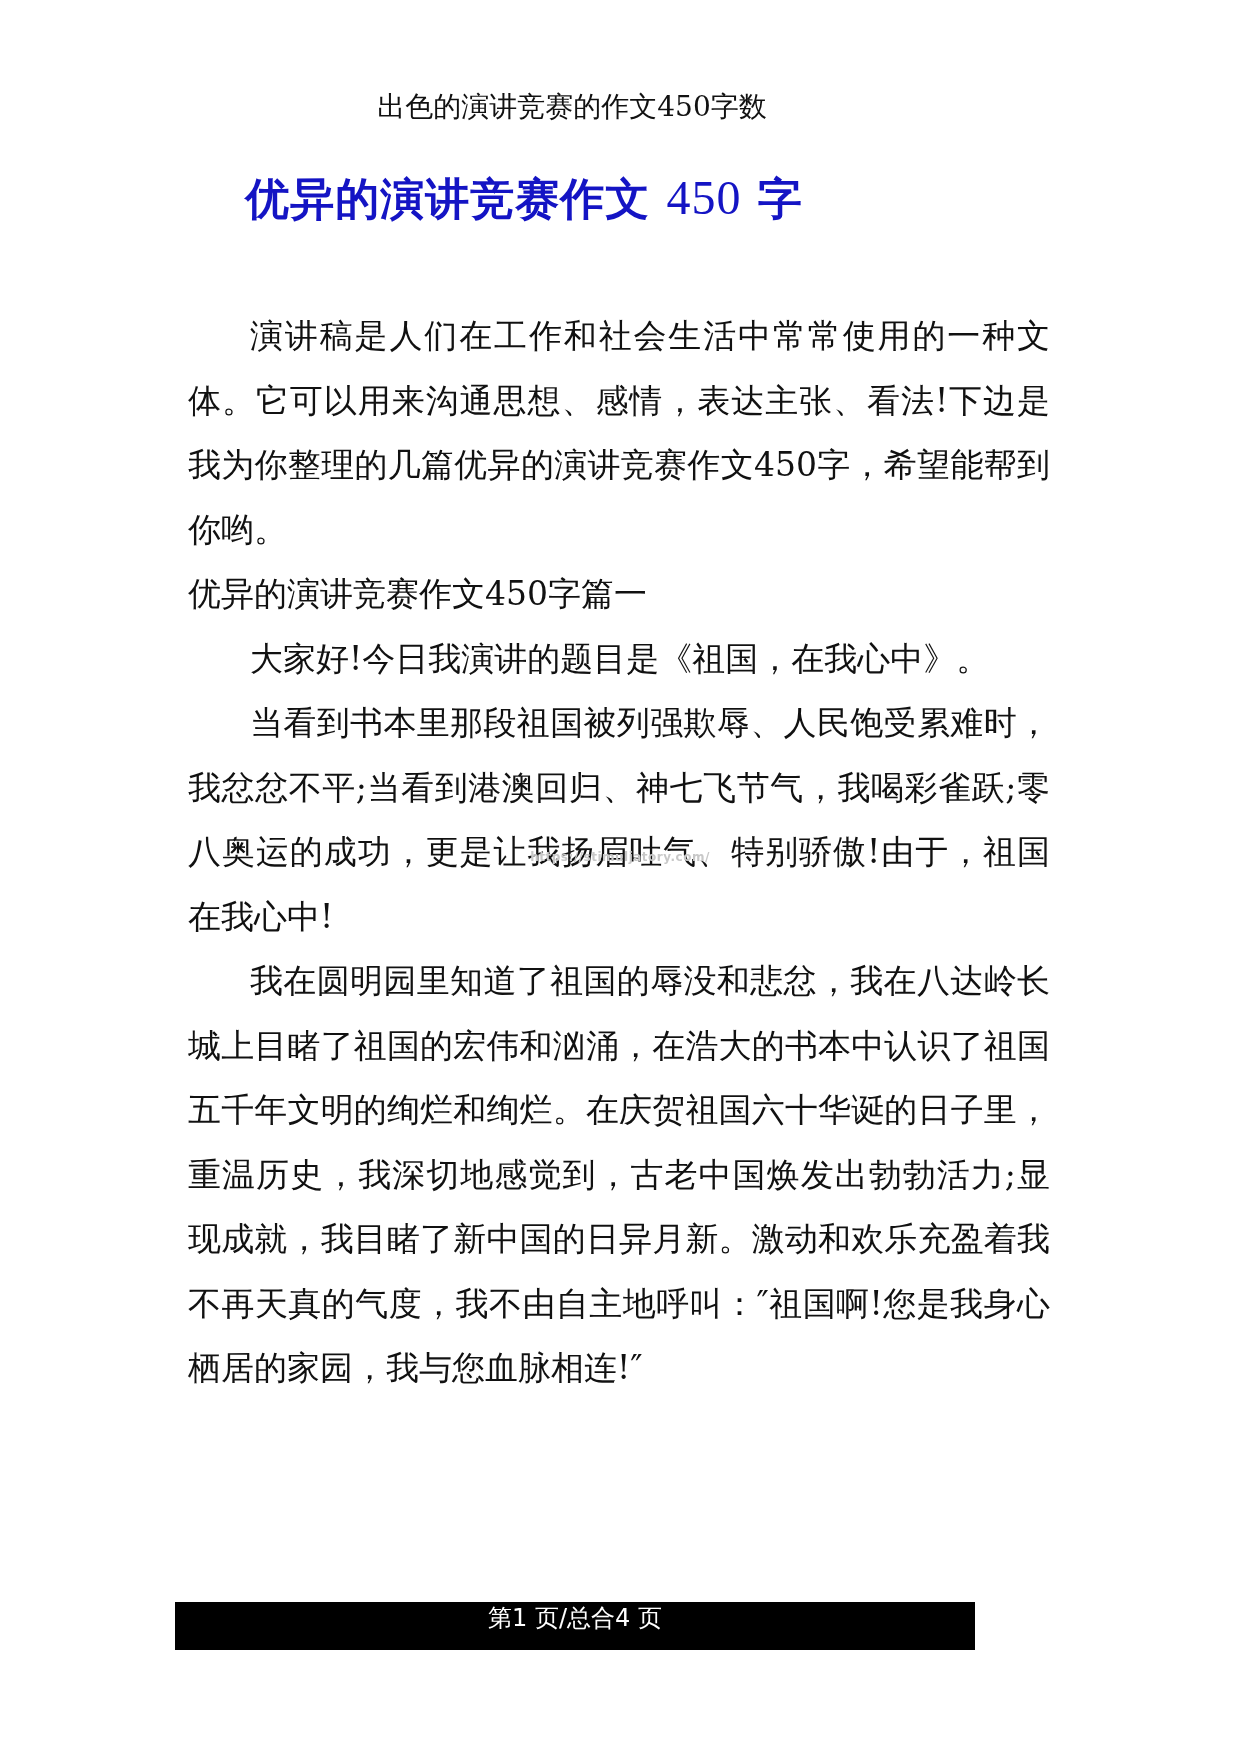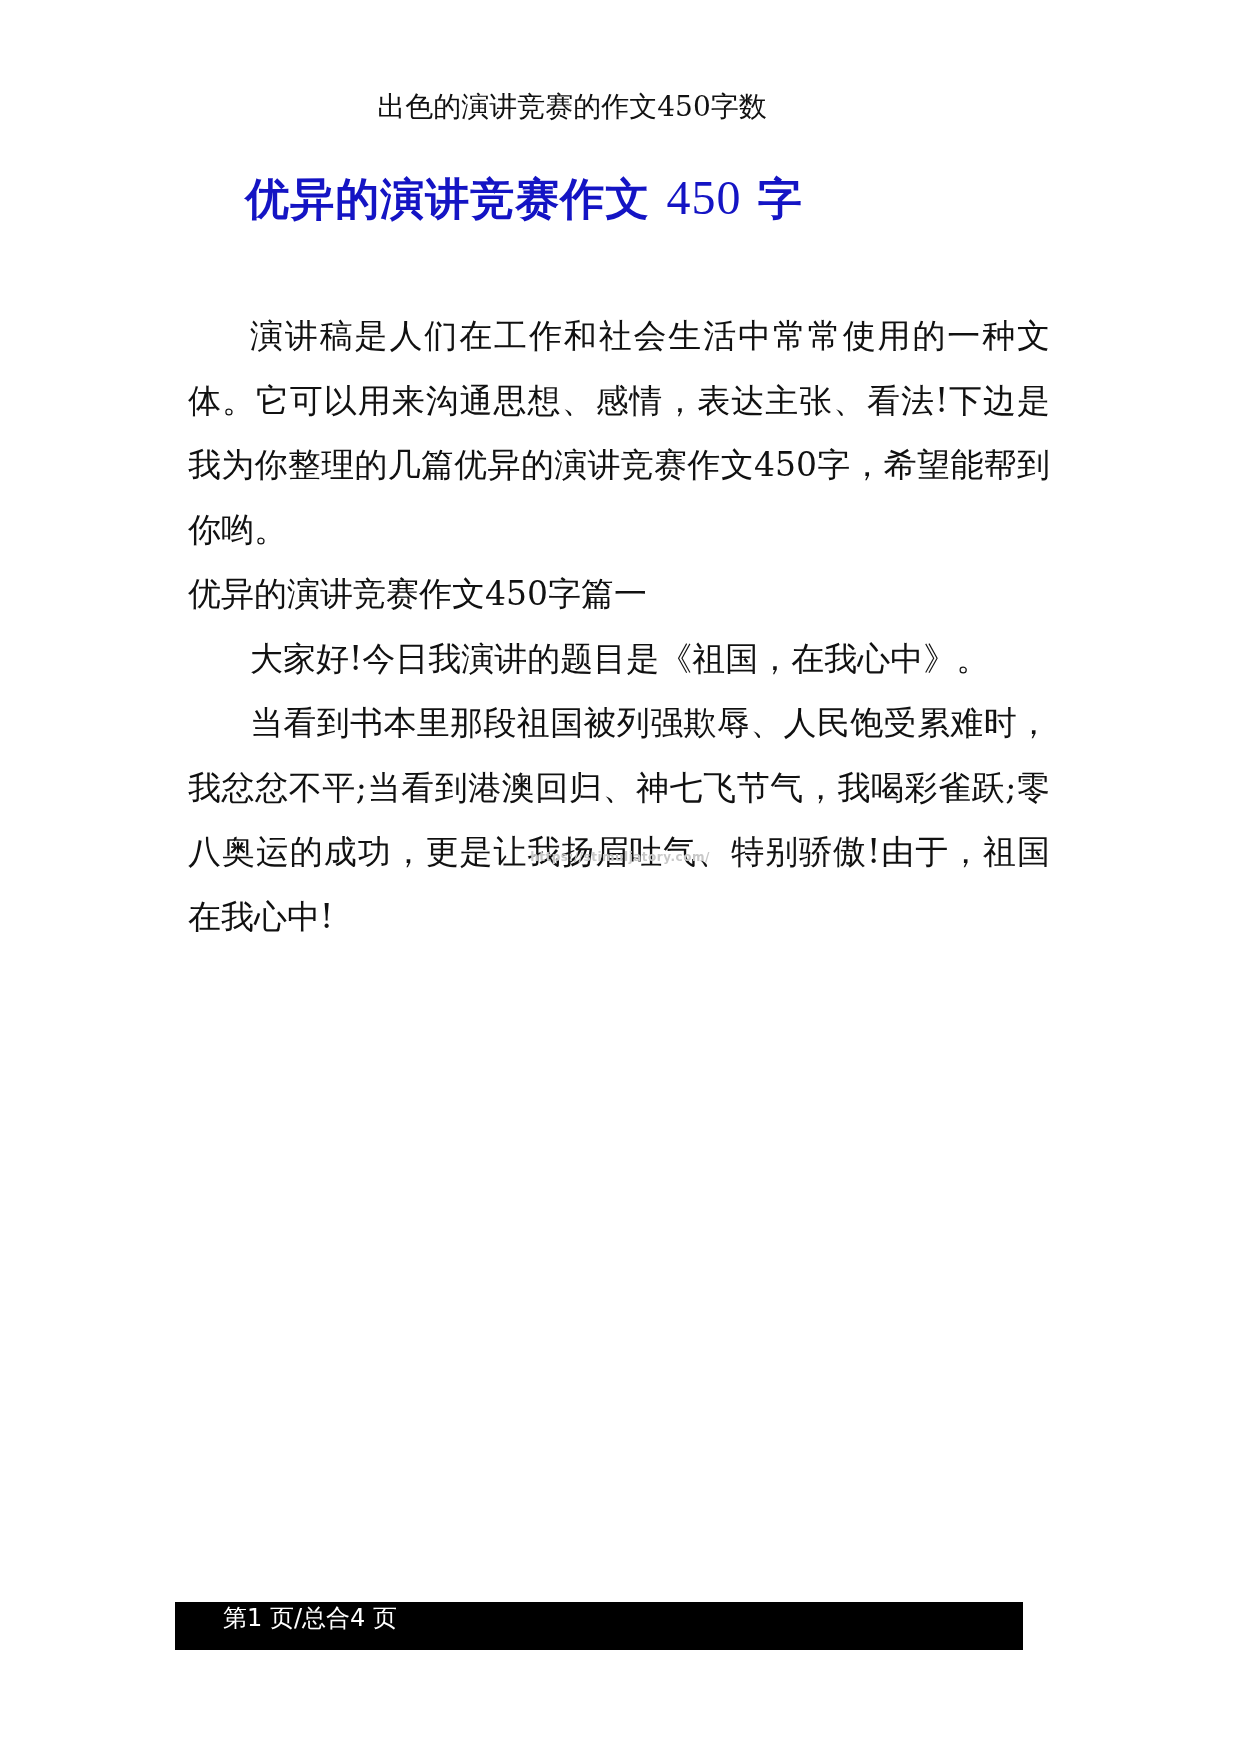--- a/index.html
+++ b/index.html
@@ -71,42 +71,42 @@
       letter-spacing: 0.5px;
     }
     .footer-bar {
       position: absolute;
       top: 1602px;
       left: 175px;
       width: 800px;
       height: 48px;
       background: #000000;
       color: #ffffff;
-      text-align: left;
+      text-align: center;
       font-size: 24px;
       line-height: 32px;
       font-family: "DejaVu Sans", "Liberation Sans", sans-serif;
-      padding-left: 48px;
     }
   </style>
 </head>
 <body>
 
 <div class="header-title">出色的演讲竞赛的作文450字数</div>
 
 <div class="main-title">
   <span>优异的演讲竞赛作文</span>
   <span class="num">450</span>
   <span>字</span>
 </div>
 
 <div class="body-text">
   <p class="indent">演讲稿是人们在工作和社会生活中常常使用的一种文体。它可以用来沟通思想、感情，表达主张、看法!下边是我为你整理的几篇优异的演讲竞赛作文450字，希望能帮到你哟。</p>
   <p>优异的演讲竞赛作文450字篇一</p>
   <p class="indent">大家好!今日我演讲的题目是《祖国，在我心中》。</p>
   <p class="indent">当看到书本里那段祖国被列强欺辱、人民饱受累难时，我忿忿不平;当看到港澳回归、神七飞节气，我喝彩雀跃;零八奥运的成功，更是让我扬眉吐气、特别骄傲!由于，祖国在我心中!</p>
+  <p class="indent">我在圆明园里知道了祖国的辱没和悲忿，我在八达岭长城上目睹了祖国的宏伟和汹涌，在浩大的书本中认识了祖国五千年文明的绚烂和绚烂。在庆贺祖国六十华诞的日子里，重温历史，我深切地感觉到，古老中国焕发出勃勃活力;显现成就，我目睹了新中国的日异月新。激动和欢乐充盈着我不再天真的气度，我不由自主地呼叫：″祖国啊!您是我身心栖居的家园，我与您血脉相连!″</p>
 </div>
 
 <div class="watermark">https://stimuljatory.com/</div>
 
 <div class="footer-bar">
   <span>第1 页/总合4 页</span>
 </div>
 
 </body></html>

